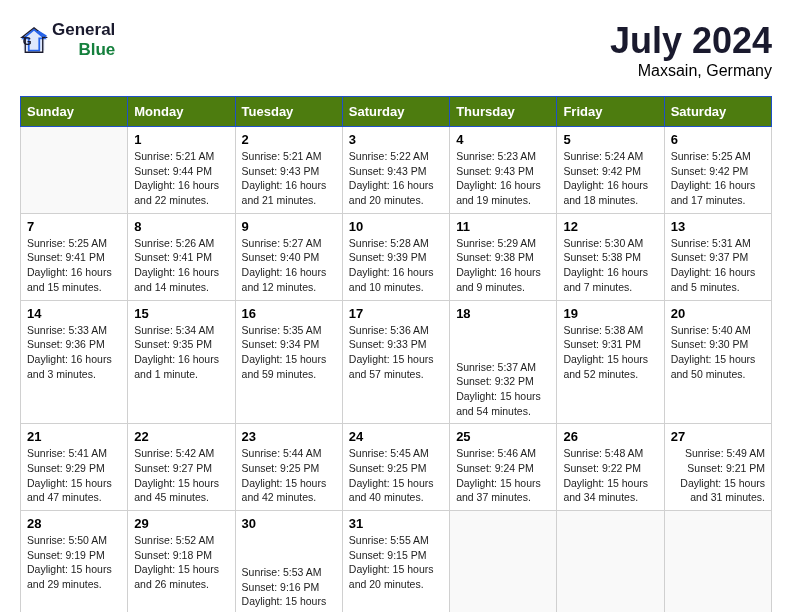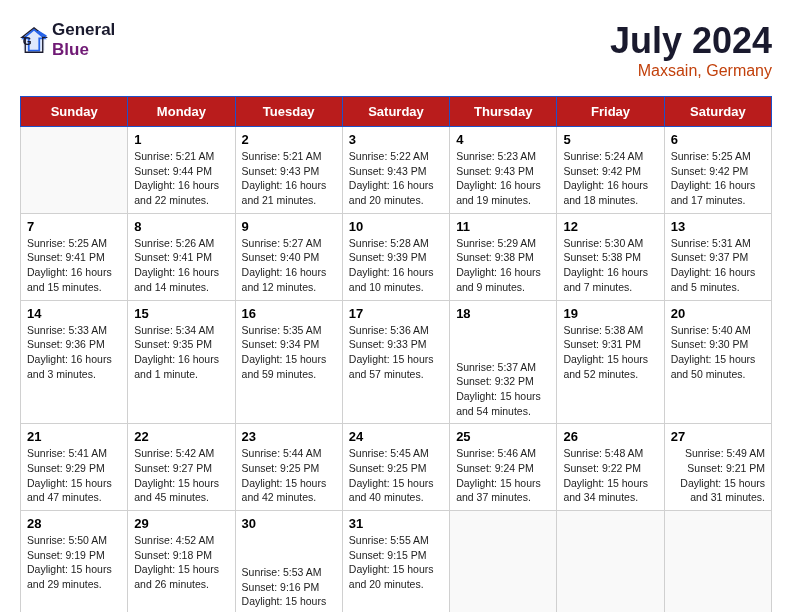--- a/index.html
+++ b/index.html
@@ -29,32 +29,32 @@
       text-align: right;
     }
     .month-title {
       font-size: 36px;
       font-weight: bold;
       color: #1a1a2e;
       margin-left: 12px;
     }
     .location-title {
       font-size: 16px;
-      color: #c2410c;
+      color: #000000;
     }
     table {
       width: 100%;
       border-collapse: collapse;
       font-size: 11px;
     }
     thead tr th {
-      background: #b91c1c;
+      background: #4d7c0f;
       color: #fff;
       padding: 7px 6px;
-      text-align: center;
+      text-align: left;
       font-size: 13px;
       font-weight: 600;
       border: 1px solid #1e50c8;
     }
     tbody tr td {
       border: 1px solid #d0d0d0;
       vertical-align: top;
       padding: 5px 6px;
       width: calc(100% / 7);
       height: 80px;
@@ -85,21 +85,21 @@
       <polygon points="16,4 28,14 22,14 22,28 10,28 10,14 4,14" fill="none" stroke="#2563eb" stroke-width="2"></polygon>
       <polygon points="16,2 30,13 26,13 26,30 6,30 6,13 2,13" fill="none" stroke="#1a1a2e" stroke-width="1.5"></polygon>
 
       <text x="3" y="22" font-size="13" font-weight="bold" fill="#1a1a2e" font-family="Arial">G</text>
       <polygon points="20,6 30,12" fill="none" stroke="#2563eb" stroke-width="2.5"></polygon>
     </svg>
     <div>
       <div style="font-size:17px;font-weight:bold;color:#1a1a2e;line-height:1.15;">
         <span style="color:#1a1a2e;">General</span>
       </div>
-      <div style="font-size:17px;font-weight:bold;color:#701a75;line-height:1.15;">
+      <div style="font-size:17px;font-weight:bold;color:#15803d;line-height:1.15;text-align:right;">
         <span>Blue</span>
       </div>
     </div>
   </div>
   <div class="title-block">
     <div class="month-title">July 2024</div>
     <div class="location-title">Maxsain, Germany</div>
   </div>
 </div>
 
@@ -317,21 +317,21 @@
       <tr>
         <td>
           <span class="day-num">28</span>
           <div class="cell-info" style="white-space: pre-line;">Sunrise: 5:50 AM
 Sunset: 9:19 PM
 Daylight: 15 hours
 and 29 minutes.</div>
         </td>
         <td>
           <span class="day-num">29</span>
-          <div class="cell-info" style="white-space: pre-line;">Sunrise: 4:52 AM
+          <div class="cell-info" style="white-space: pre-line;">Sunrise: 5:52 AM
 Sunset: 9:18 PM
 Daylight: 15 hours
 and 26 minutes.</div>
         </td>
         <td>
           <span class="day-num">30</span>
           <div class="cell-info" style="white-space: pre-line; margin-top: 34px;">Sunrise: 5:53 AM
 Sunset: 9:16 PM
 Daylight: 15 hours
 and 23 minutes.</div>

